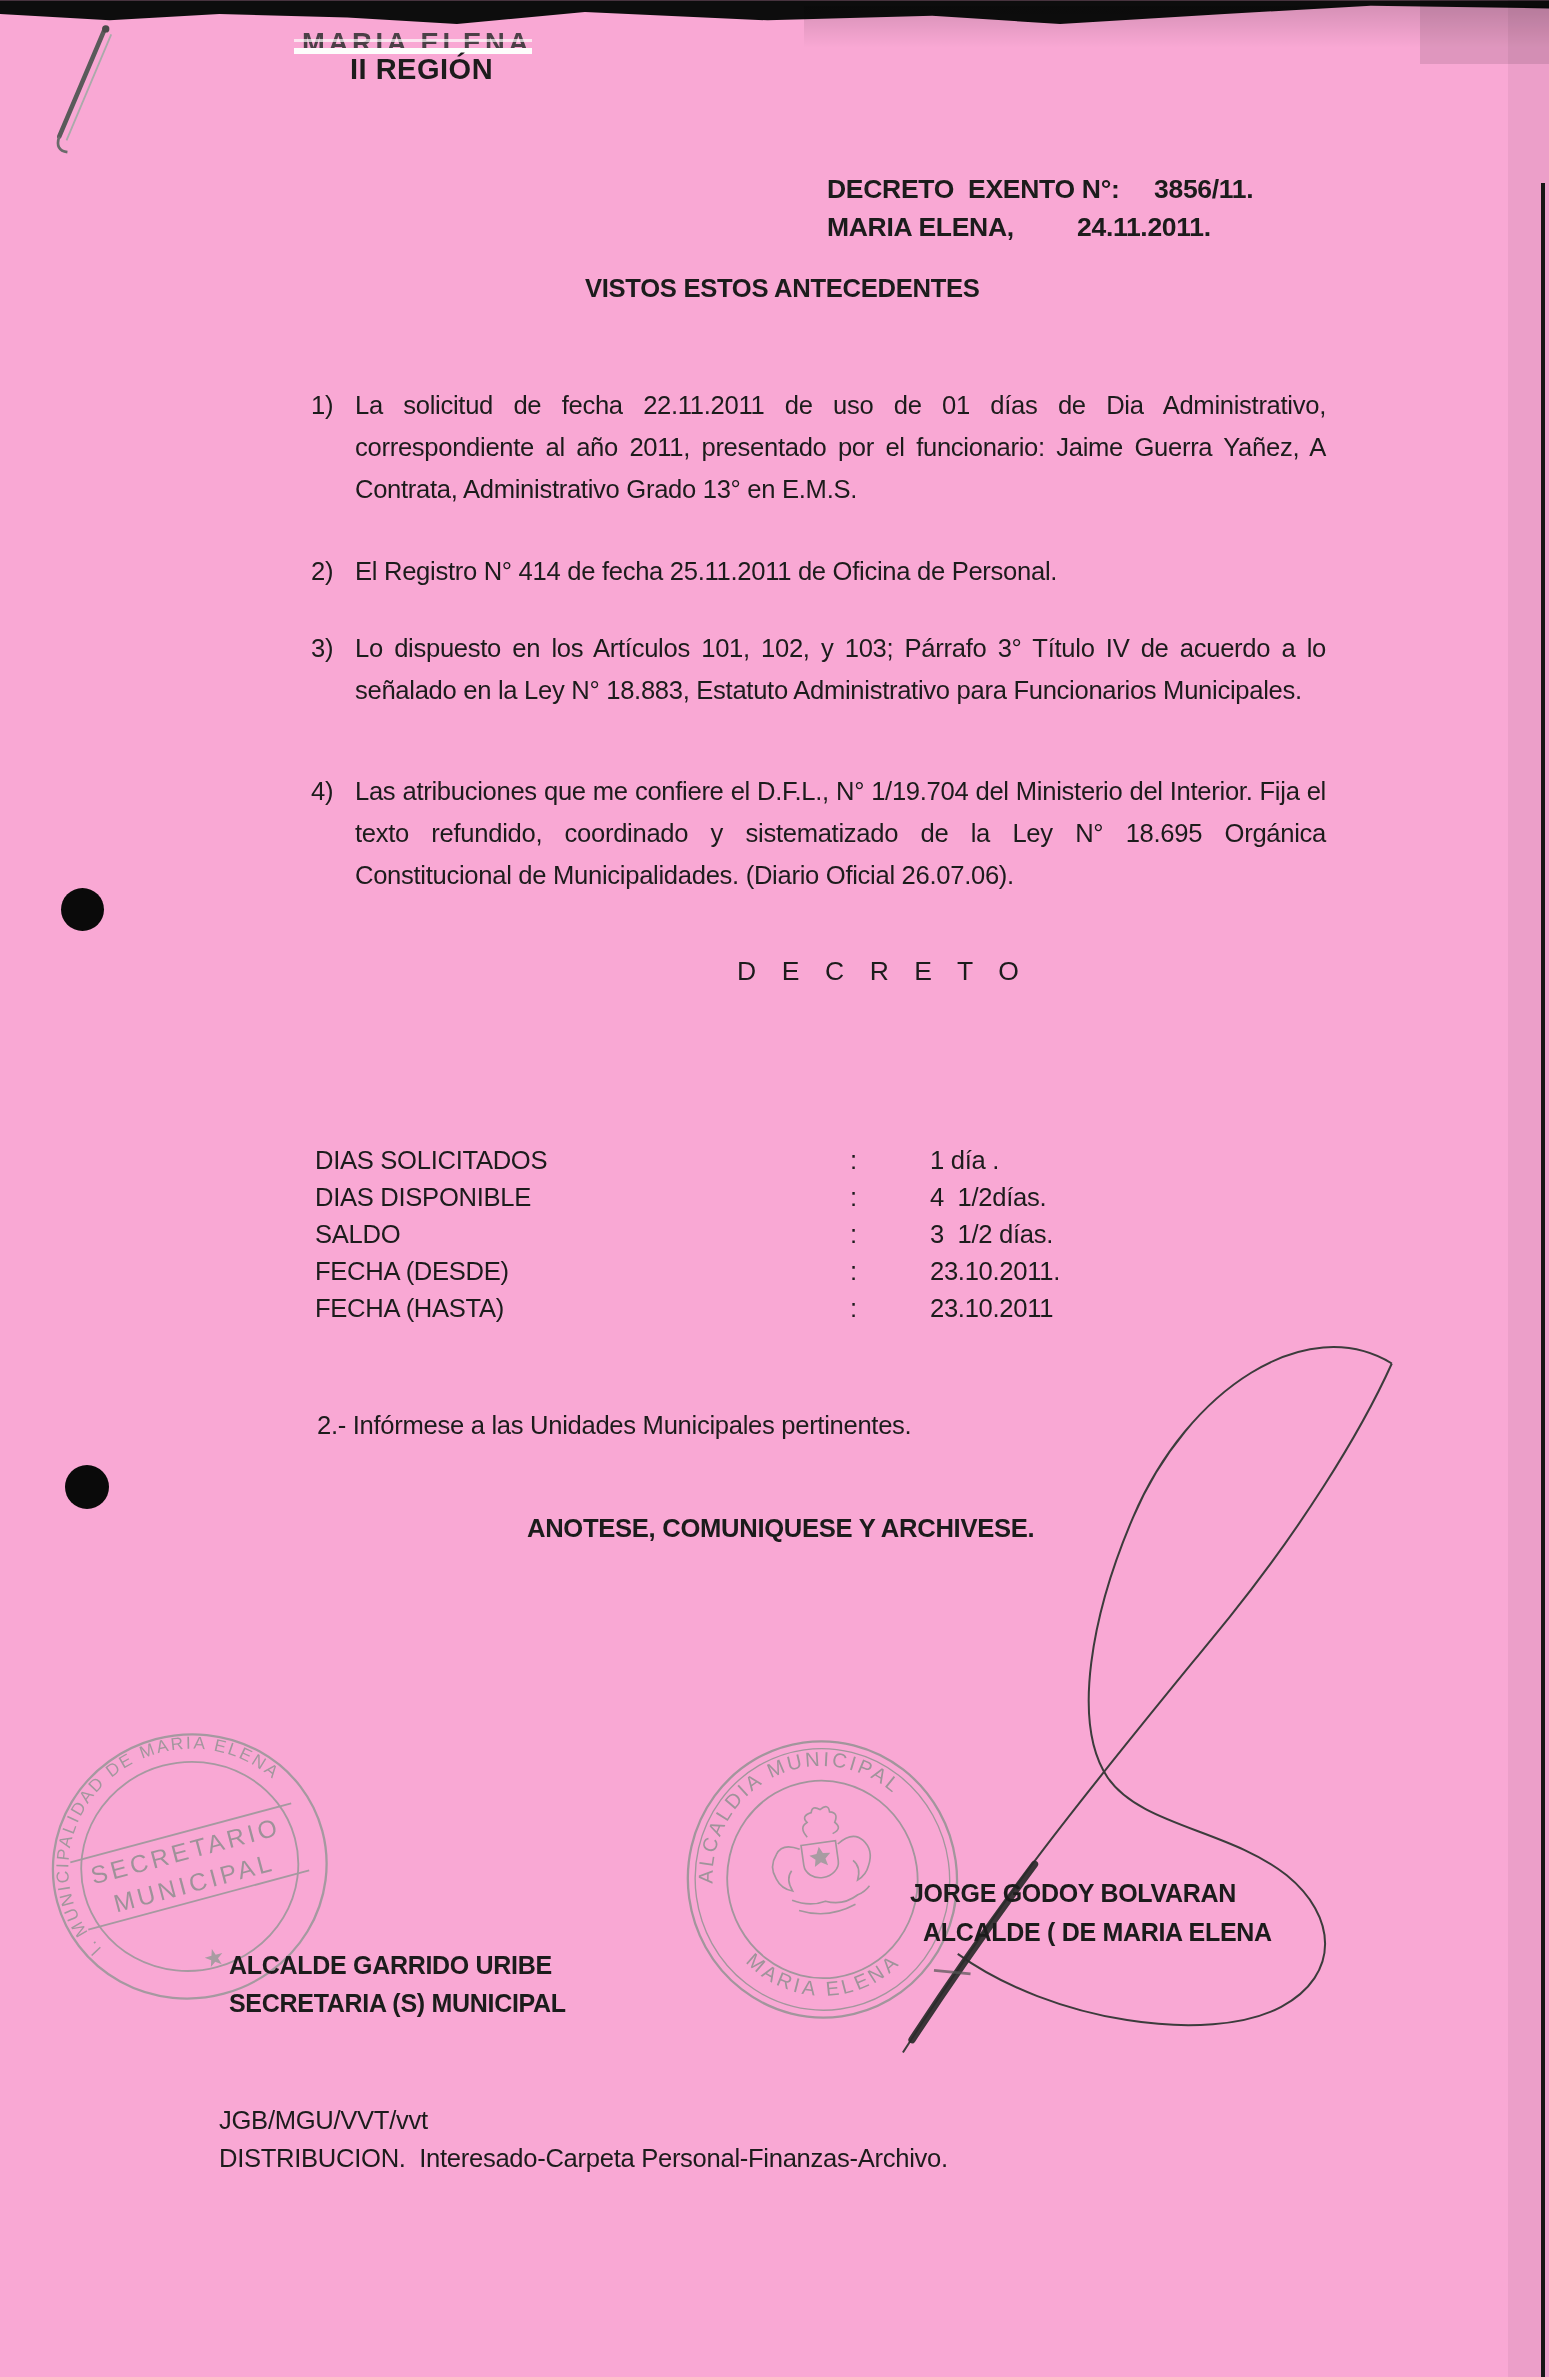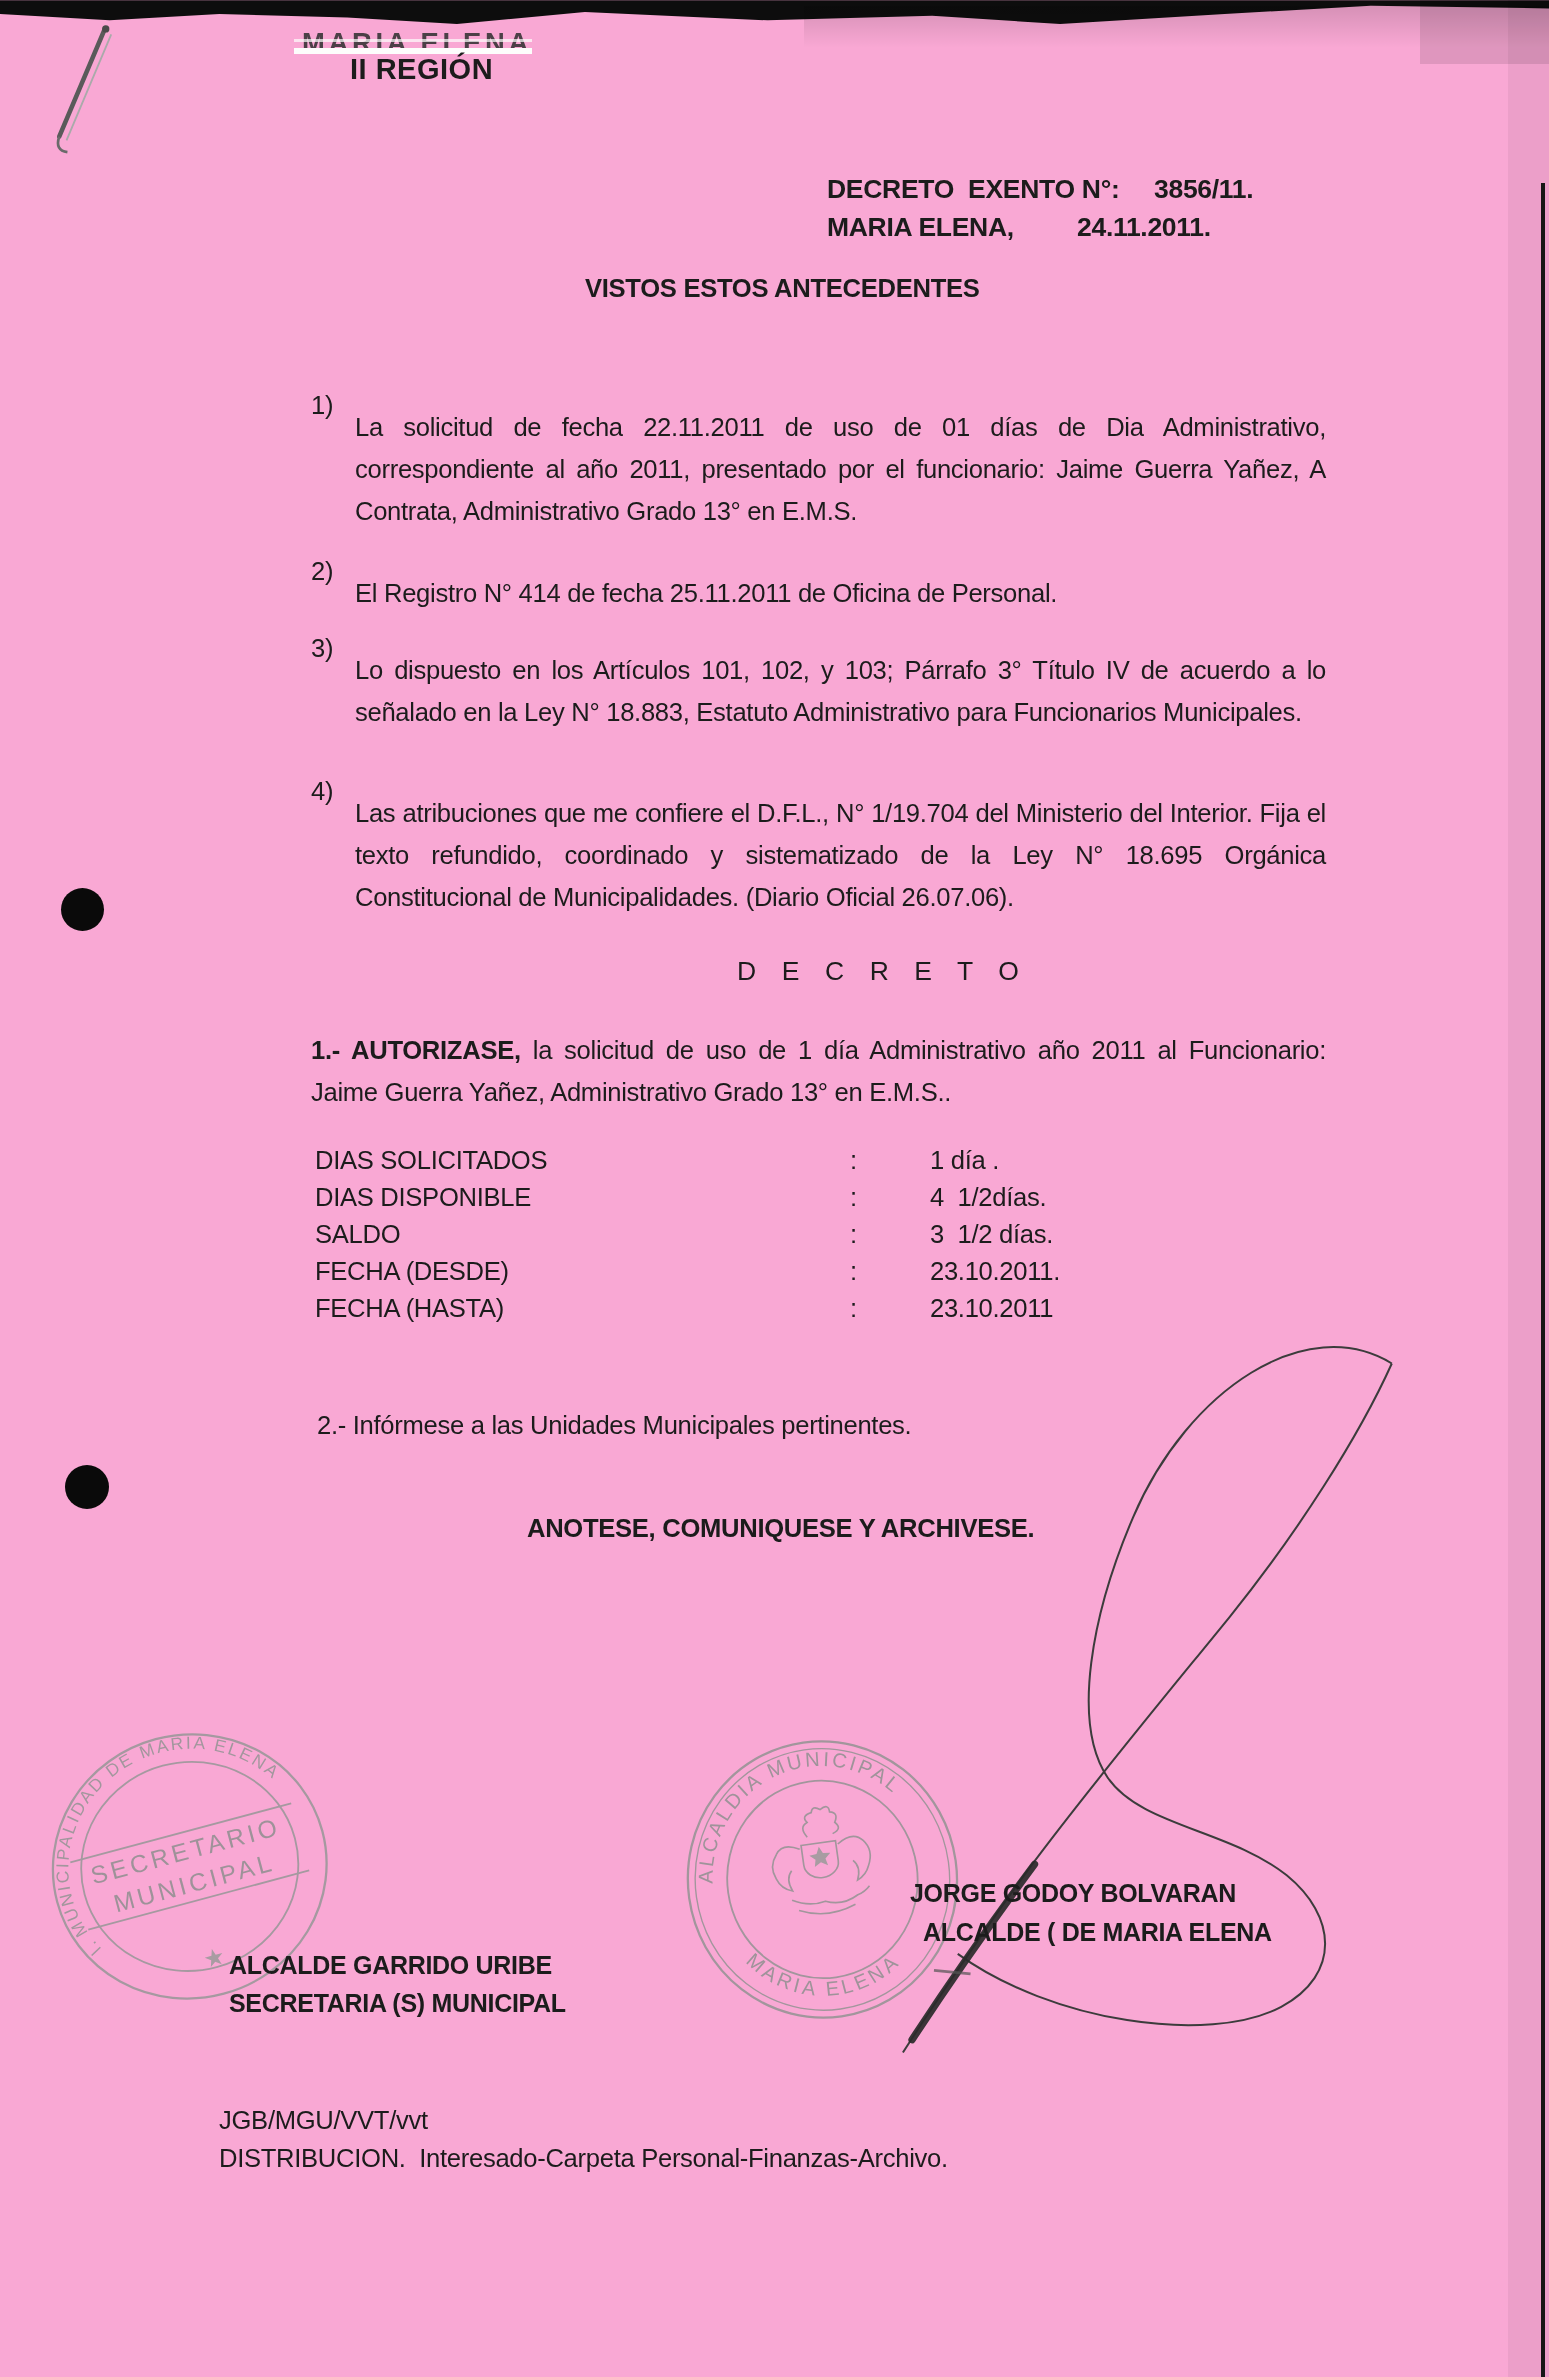--- a/index.html
+++ b/index.html
@@ -9,21 +9,21 @@
     font-family:"Liberation Sans","DejaVu Sans",sans-serif;
     color:#1c1c1c;
   }
   .abs{position:absolute;}
   .pre{white-space:pre;}
   .b{font-weight:bold;}
   .body-txt{font-size:25.6px;line-height:42px;letter-spacing:-0.3px;}
   .just{text-align:justify;text-justify:inter-word;}
   .hang{display:flex;}
   .hang .num{width:44px;flex:0 0 44px;}
-  .hang .itxt{flex:1;margin-top:22px;}
+  .hang .itxt{flex:1;}
   .hdr{font-size:26.5px;font-weight:bold;letter-spacing:-0.3px;}
   .name-line{font-size:25px;font-weight:bold;letter-spacing:-0.3px;}
   .dot{position:absolute;background:#0a0a0a;border-radius:50%;}
   .stripe{position:absolute;background:#fdfdfc;}
   svg{display:block;}
   .faded-city{font-size:27.4px;font-weight:bold;letter-spacing:3.7px;color:#2f2f2f;opacity:.85;}
   .region{font-size:29px;font-weight:bold;letter-spacing:0.5px;margin-left:36px;}
   .decreto-title{font-size:26.5px;font-weight:normal;letter-spacing:9.1px;}
   .table-row{position:relative;height:37px;}
   .table-row .lbl{position:absolute;left:0;top:0;}
@@ -82,23 +82,20 @@
   <div class="abs body-txt hang" style="left:311px;top:770px;width:1015px">
     <span class="num">4)</span>
     <span class="itxt just">Las atribuciones que me confiere el D.F.L., N° 1/19.704 del Ministerio del Interior. Fija el texto refundido, coordinado y sistematizado de la Ley N° 18.695 Orgánica Constitucional de Municipalidades. (Diario Oficial 26.07.06).</span>
   </div>
 
   <div class="dot" style="left:61px;top:888px;width:43px;height:43px"></div>
   <div class="dot" style="left:65px;top:1465px;width:44px;height:44px"></div>
 
   <div class="abs decreto-title pre" style="left:737px;top:956px">D E C R E T O</div>
 
-  <div class="abs body-txt just" style="left:311px;top:1029px;width:1015px">
-    <span class="b">1.- AUTORIZASE,</span><span> la solicitud de uso de 1 día Administrativo año 2011 al Funcionario: Jaime Guerra Yañez, Administrativo Grado 13° en E.M.S..</span>
-  </div>
 
   <div class="abs body-txt" style="left:315px;top:1139px;width:1015px">
     <div class="table-row">
       <span class="lbl">DIAS SOLICITADOS</span>
       <span class="sep">:</span>
       <span class="val">1 día .</span>
     </div>
     <div class="table-row">
       <span class="lbl">DIAS DISPONIBLE</span>
       <span class="sep">:</span>

